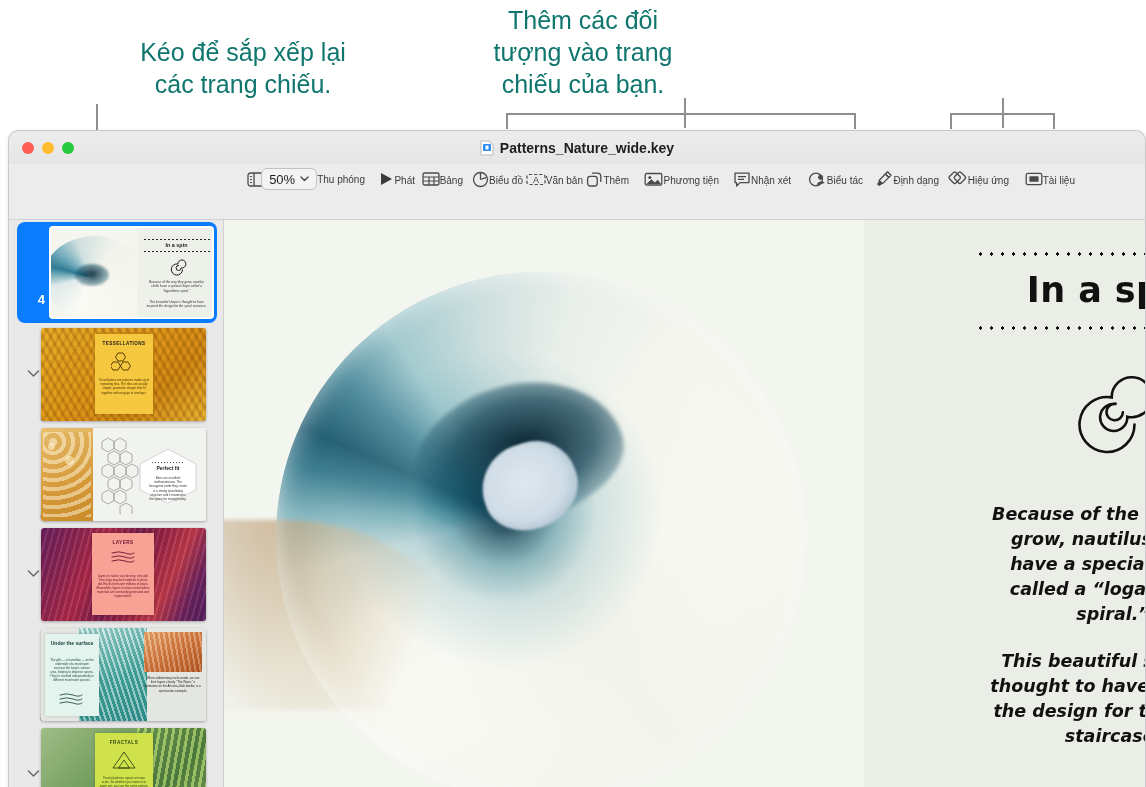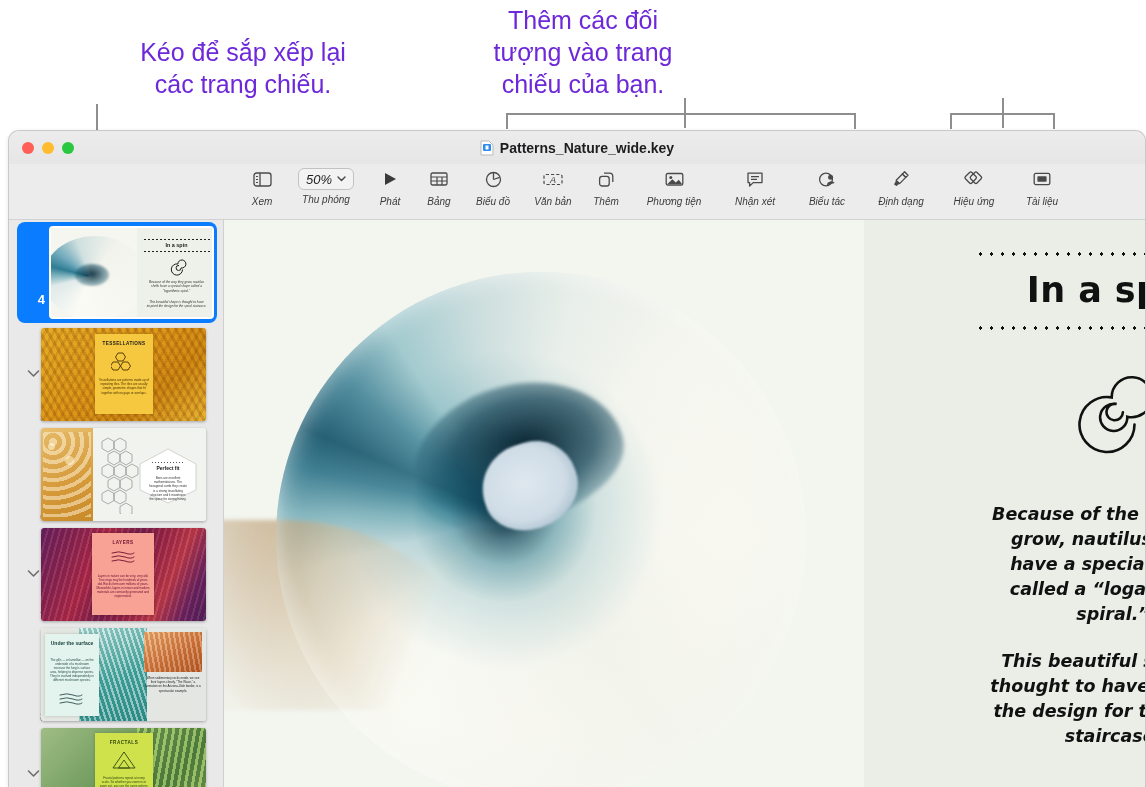--- a/index.html
+++ b/index.html
@@ -10,21 +10,21 @@
     overflow:hidden;
   }
   #stage { position:relative; width:1146px; height:787px; background:#fff; }
 
   
   .callout {
     position:absolute;
     font-family:"Liberation Sans", sans-serif;
     font-size:25px;
     line-height:32px;
-    color:#6d28d9;
+    color:#0f766e;
     text-align:center;
     white-space:pre-line;
   }
   #callout-left  { left:108px;  top:36px;  width:270px; }
   #callout-mid   { left:472px;  top:4px;   width:222px; }
   #callout-right { left:806px;  top:4px;   width:222px; }
 
   .leader { position:absolute; background:#8e8e8e; }
   .leader.v { width:2px; }
   .leader.h { height:2px; }
@@ -63,23 +63,23 @@
 
   
   #toolbar {
     height:56px; background:#ececec;
     display:flex; align-items:flex-start;
     padding-left:228px; padding-top:2px;
     border-bottom:1px solid #d2d2d2;
     position:relative;
   }
   .tb-item {
-    display:flex; flex-direction:column; align-items:center;
-    justify-content:flex-start;
-    color:#525252; cursor:default; user-select:none;font-style:italic;
+    display:flex; flex-direction:row; align-items:center;
+    justify-content:flex-end;
+    color:#525252; cursor:default; user-select:none;
   }
   .tb-ico { height:26px; display:flex; align-items:center; justify-content:center; }
   .tb-lab { font-size:10px; color:#3b3b3b; line-height:15px; margin-top:2px; white-space:nowrap; }
   .zoom-pill {
     border:1px solid #c2c2c2; background:#f3f3f3; border-radius:6px;
     height:22px; padding:0 7px; display:flex; align-items:center; gap:5px;
     margin-top:2px;
   }
   .zoom-pill .zv { font-size:13px; color:#1d1d1f; font-weight:500; }
 

